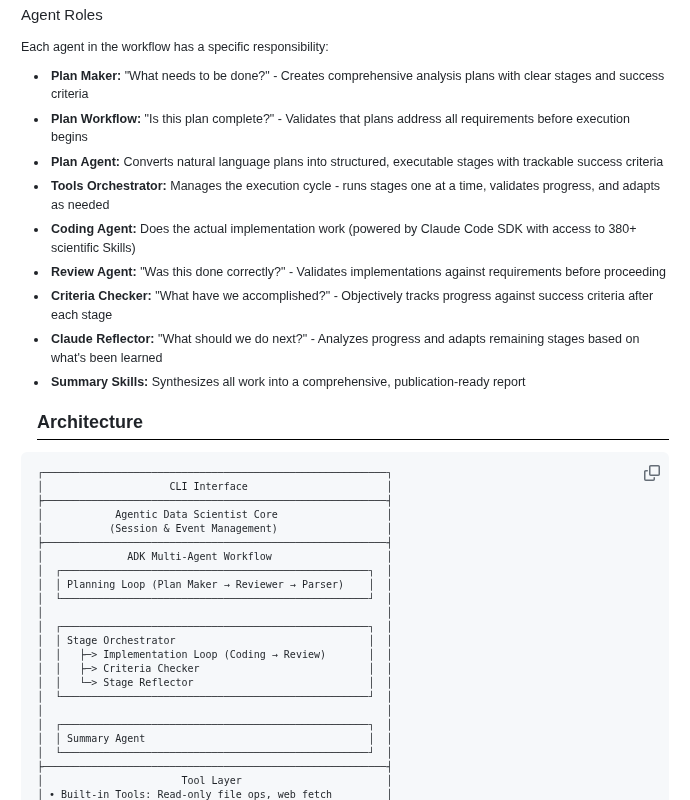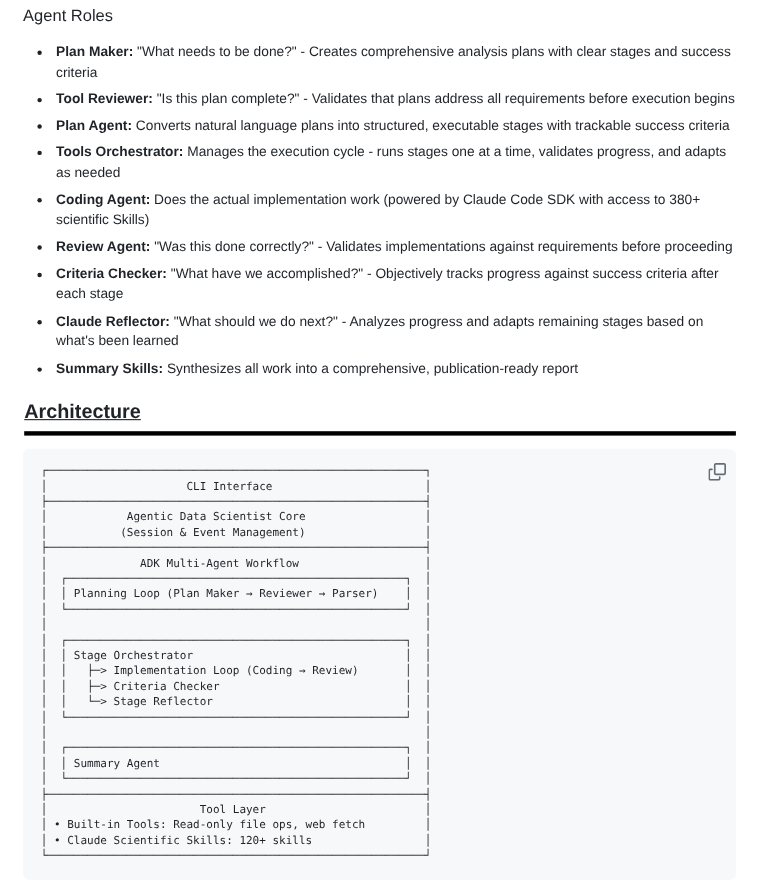--- a/index.html
+++ b/index.html
@@ -34,24 +34,23 @@
   ul.agent-list li {
     margin-top: 5.5px;
     padding-left: 3px;
   }
   ul.agent-list li:first-child { margin-top: 0; }
   ul.agent-list li strong { font-weight: 700; text-align: center; }
   h2.section-h2 {
     font-size: 18px;
     font-weight: 700;
     line-height: 1.25;
-    margin: 19px 0 12px 1px;
+    margin: 19px 0 12px 16px;
     padding-bottom: 6px;
-    border-bottom: 4px solid #000000;
-    text-decoration: underline;
+    border-bottom: 1px solid #000000;
   }
   .codeblock {
     position: relative;
     background: #f6f8fa;
     border-radius: 6px;
     padding: 14px 16px;
     min-height: 392px;
   }
   .codeblock pre {
     margin: 0;
@@ -77,24 +76,25 @@
   }
   .copy-btn svg { fill: currentColor; }
 </style>
 </head>
 <body>
 
 <div class="content">
 
   <h3 class="section-h3">Agent Roles</h3>
 
+  <p class="intro">Each agent in the workflow has a specific responsibility:</p>
 
   <ul class="agent-list">
     <li><strong>Plan Maker:</strong><span> "What needs to be done?" - Creates comprehensive analysis plans with clear stages and success criteria</span></li>
-    <li><strong>Tool Reviewer:</strong><span> "Is this plan complete?" - Validates that plans address all requirements before execution begins</span></li>
+    <li><strong>Plan Workflow:</strong><span> "Is this plan complete?" - Validates that plans address all requirements before execution begins</span></li>
     <li><strong>Plan Agent:</strong><span> Converts natural language plans into structured, executable stages with trackable success criteria</span></li>
     <li><strong>Tools Orchestrator:</strong><span> Manages the execution cycle - runs stages one at a time, validates progress, and adapts as needed</span></li>
     <li><strong>Coding Agent:</strong><span> Does the actual implementation work (powered by Claude Code SDK with access to 380+ scientific Skills)</span></li>
     <li><strong>Review Agent:</strong><span> "Was this done correctly?" - Validates implementations against requirements before proceeding</span></li>
     <li><strong>Criteria Checker:</strong><span> "What have we accomplished?" - Objectively tracks progress against success criteria after each stage</span></li>
     <li><strong>Claude Reflector:</strong><span> "What should we do next?" - Analyzes progress and adapts remaining stages based on what's been learned</span></li>
     <li><strong>Summary Skills:</strong><span> Synthesizes all work into a comprehensive, publication-ready report</span></li>
   </ul>
 
   <h2 class="section-h2">Architecture</h2>

